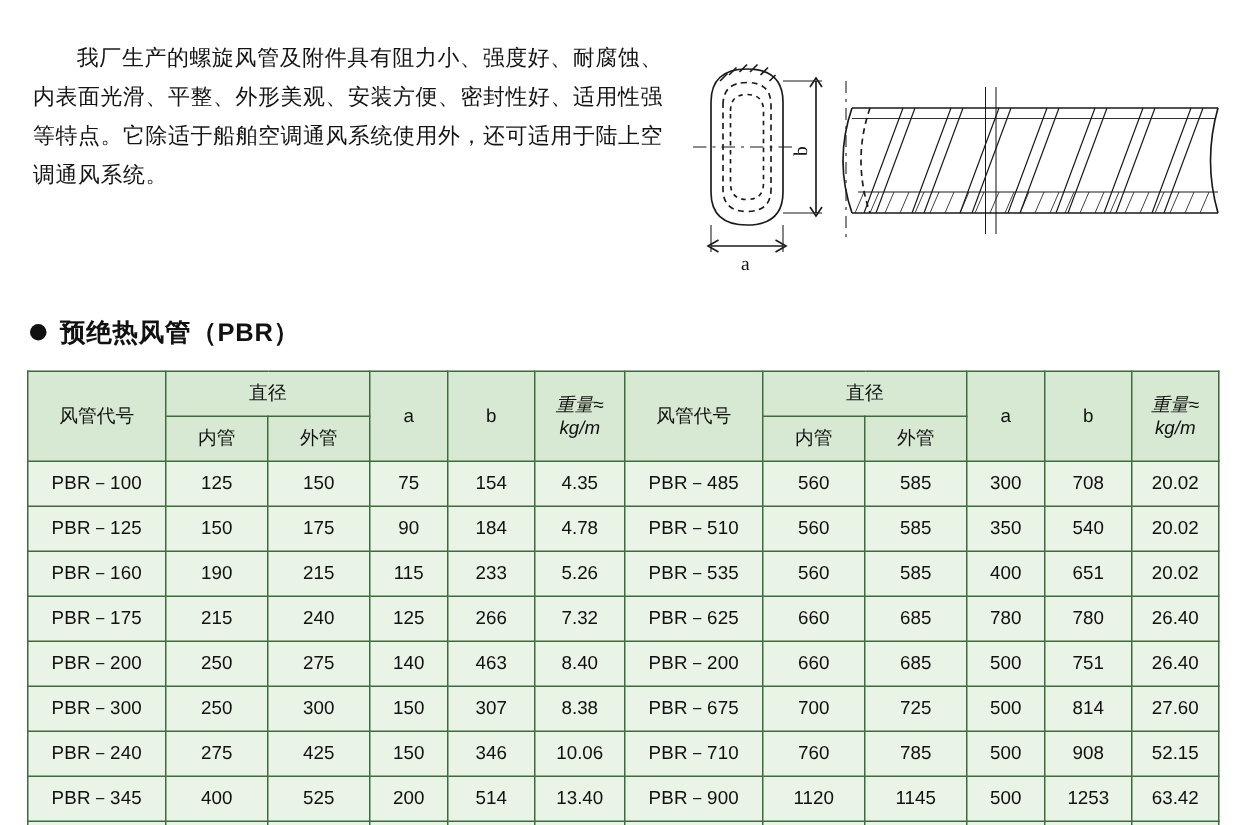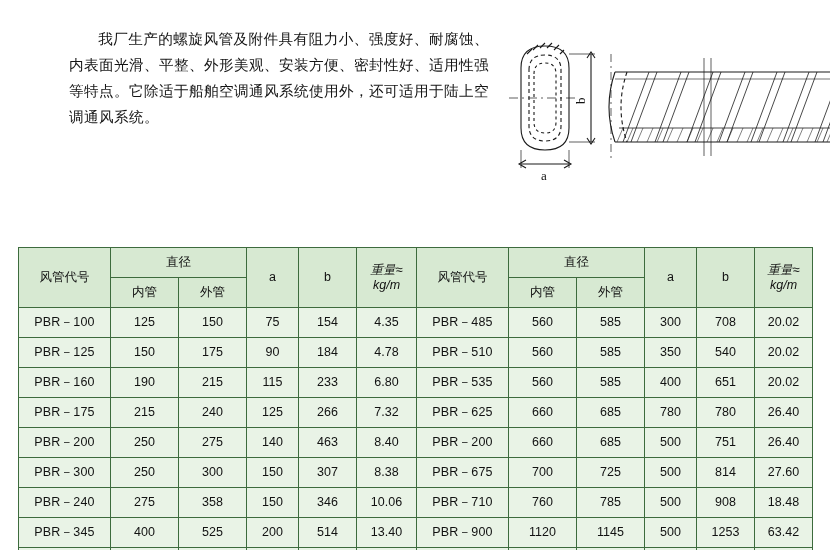--- a/index.html
+++ b/index.html
@@ -20,21 +20,20 @@
     height: 550px;
   }
 
   
   .top-area {
     position: absolute;
     left: 0;
     top: 0;
     width: 658px;
     height: 205px;
-    margin-left: 47px;
   }
   .text-col {
     position: absolute;
     left: 22px;
     top: 26px;
     width: 420px;
   }
   .para {
     font-size: 14.6px;
     line-height: 26px;
@@ -164,20 +163,24 @@
           <path d="M112 30 L112 136" stroke-dasharray="8,4,2,4" stroke-width="0.7"></path>
           <path d="M205 34 L205 132" stroke-width="0.7"></path>
           <path d="M212 34 L212 132" stroke-width="0.7"></path>
         </g>
         <text x="86" y="80" font-size="13" font-family="Liberation Serif, serif" fill="#111" transform="rotate(-90 86 80)">b</text>
         <text x="42" y="156" font-size="13" font-family="Liberation Serif, serif" fill="#111">a</text>
       </svg>
     </div>
   </div>
 
+  <div class="section-heading">
+    <span class="bullet"></span>
+    <span class="title">预绝热风管（PBR）</span>
+  </div>
 
   <div class="table-wrap">
     <table class="spec">
       <colgroup>
         <col style="width:92px">
         <col style="width:68px">
         <col style="width:68px">
         <col style="width:52px">
         <col style="width:58px">
         <col style="width:60px">
@@ -242,21 +245,21 @@
           <td>350</td>
           <td>540</td>
           <td>20.02</td>
         </tr>
         <tr>
           <td class="code-cell">PBR－160</td>
           <td>190</td>
           <td>215</td>
           <td>115</td>
           <td>233</td>
-          <td>6.80</td>
+          <td>5.26</td>
           <td class="code-cell">PBR－535</td>
           <td>560</td>
           <td>585</td>
           <td>400</td>
           <td>651</td>
           <td>20.02</td>
         </tr>
         <tr>
           <td class="code-cell">PBR－175</td>
           <td>215</td>
@@ -295,30 +298,30 @@
           <td class="code-cell">PBR－675</td>
           <td>700</td>
           <td>725</td>
           <td>500</td>
           <td>814</td>
           <td>27.60</td>
         </tr>
         <tr>
           <td class="code-cell">PBR－240</td>
           <td>275</td>
-          <td>358</td>
+          <td>425</td>
           <td>150</td>
           <td>346</td>
           <td>10.06</td>
           <td class="code-cell">PBR－710</td>
           <td>760</td>
           <td>785</td>
           <td>500</td>
           <td>908</td>
-          <td>18.48</td>
+          <td>52.15</td>
         </tr>
         <tr>
           <td class="code-cell">PBR－345</td>
           <td>400</td>
           <td>525</td>
           <td>200</td>
           <td>514</td>
           <td>13.40</td>
           <td class="code-cell">PBR－900</td>
           <td>1120</td>

